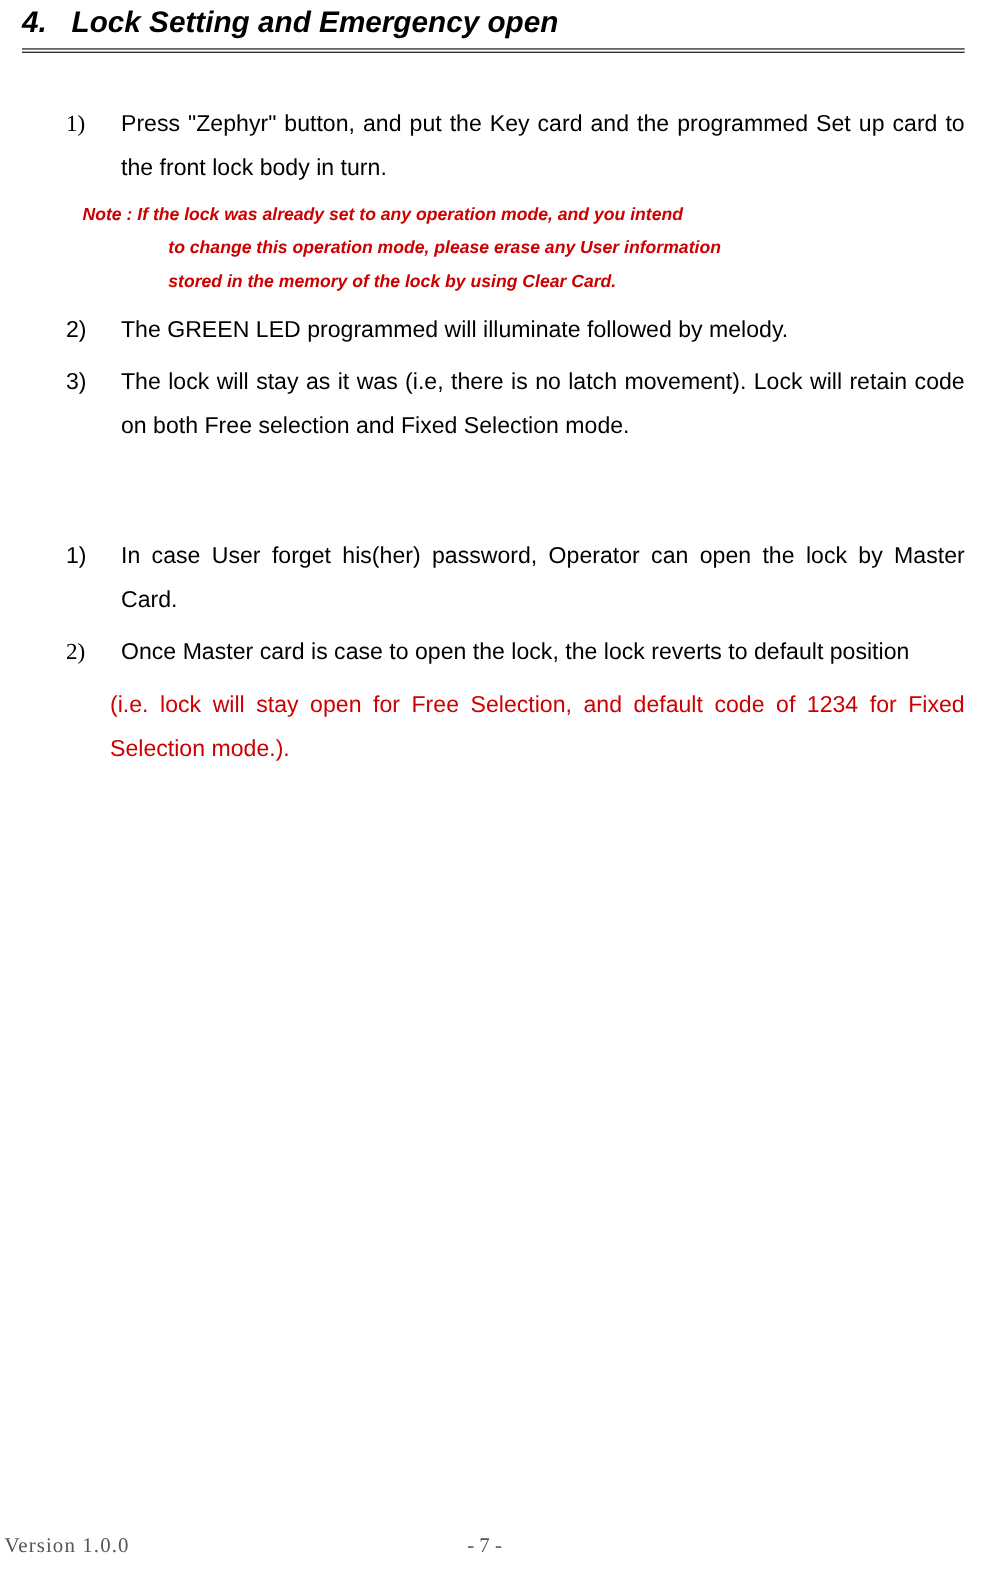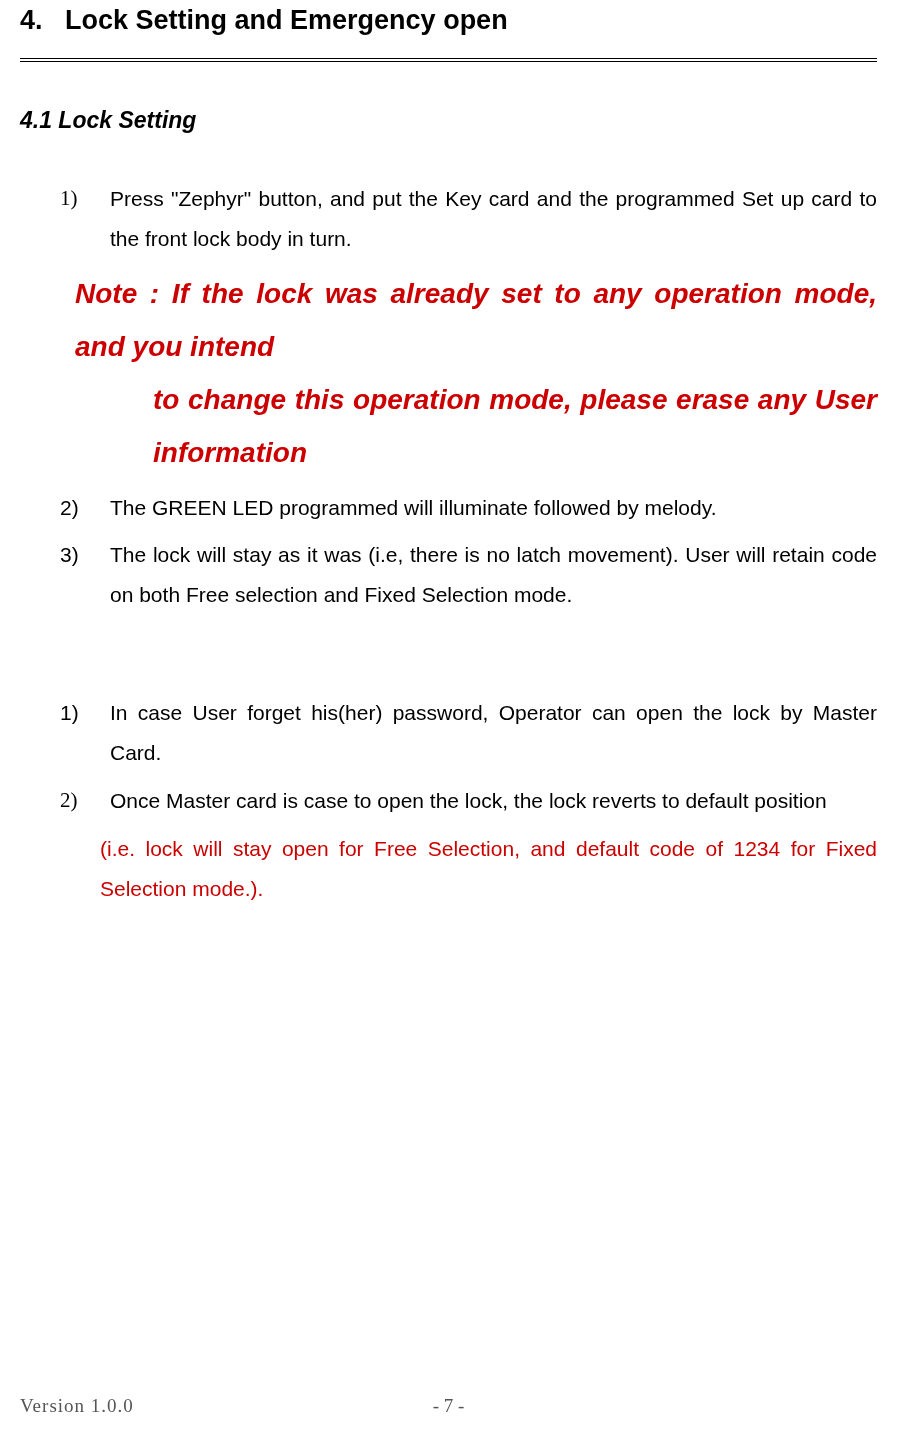--- a/index.html
+++ b/index.html
@@ -14,23 +14,24 @@
       height: 1437px;
       position: relative;
       padding: 0;
     }
     .page {
       padding: 5px 20px 0 20px;
     }
     .chapter-title {
       font-size: 27px;
       font-weight: bold;
-      padding-bottom: 22px;
+      padding-bottom: 8px;
       border-bottom: 4px double #000;
       margin-bottom: 45px;
+      font-style: italic;
     }
     .section-title {
       font-size: 23px;
       font-weight: bold;
       font-style: italic;
       margin-bottom: 45px;
     }
     .content-block {
       padding-left: 40px;
       padding-right: 0;
@@ -47,21 +48,21 @@
     }
     .list-num-arial {
       min-width: 50px;
       font-family: Arial, sans-serif;
     }
     .list-text {
       text-align: justify;
       flex: 1;
     }
     .note-block {
-      font-size: 28px;
+      font-size: 16px;
       font-style: italic;
       font-weight: bold;
       color: #cc0000;
       line-height: 1.9;
       text-align: justify;
       padding-left: 15px;
       margin-bottom: 8px;
     }
     .note-indent {
       padding-left: 78px;
@@ -75,21 +76,21 @@
       text-align: justify;
       margin-top: 0;
       margin-left: 40px;
     }
     .section-gap {
       height: 70px;
     }
     .footer {
       position: absolute;
       bottom: 20px;
-      left: 20px;
+      left: 4px;
       right: 20px;
       display: flex;
       font-size: 19px;
       color: #555;
     }
     .footer-version {
       font-family: 'Times New Roman', serif;
       letter-spacing: 1px;
     }
     .footer-page {
@@ -100,41 +101,41 @@
     }
   </style>
 </head>
 <body>
 
 <div class="page">
   <div class="chapter-title">
     <span>4.</span>&nbsp;&nbsp;&nbsp;<span>Lock Setting and Emergency open</span>
   </div>
 
-  <div class="section-title">4.1 Lock Setting</div>
 
   <div class="content-block">
     <div class="list-item">
       <div class="list-num">1)</div>
       <div class="list-text">Press "Zephyr" button, and put the Key card and the programmed Set up card to the front lock body in turn.</div>
     </div>
 
     <div class="note-block">
       <span>Note : </span><span>If the lock was already set to any operation mode, and you intend</span>
       <span class="note-indent">to change this operation mode, please erase any User information</span>
+      <span class="note-indent">stored in the memory of the lock by using Clear Card.</span>
     </div>
 
     <div class="list-item">
       <div class="list-num-arial">2)</div>
       <div class="list-text">The GREEN LED programmed will illuminate followed by melody.</div>
     </div>
 
     <div class="list-item">
       <div class="list-num-arial">3)</div>
-      <div class="list-text">The lock will stay as it was (i.e, there is no latch movement). User will retain code on both Free selection and Fixed Selection mode.</div>
+      <div class="list-text">The lock will stay as it was (i.e, there is no latch movement). Lock will retain code on both Free selection and Fixed Selection mode.</div>
     </div>
   </div>
 
   <div class="section-gap"></div>
 
 
   <div class="content-block">
     <div class="list-item">
       <div class="list-num-arial">1)</div>
       <div class="list-text">In case User forget his(her) password, Operator can open the lock by Master Card.</div>

